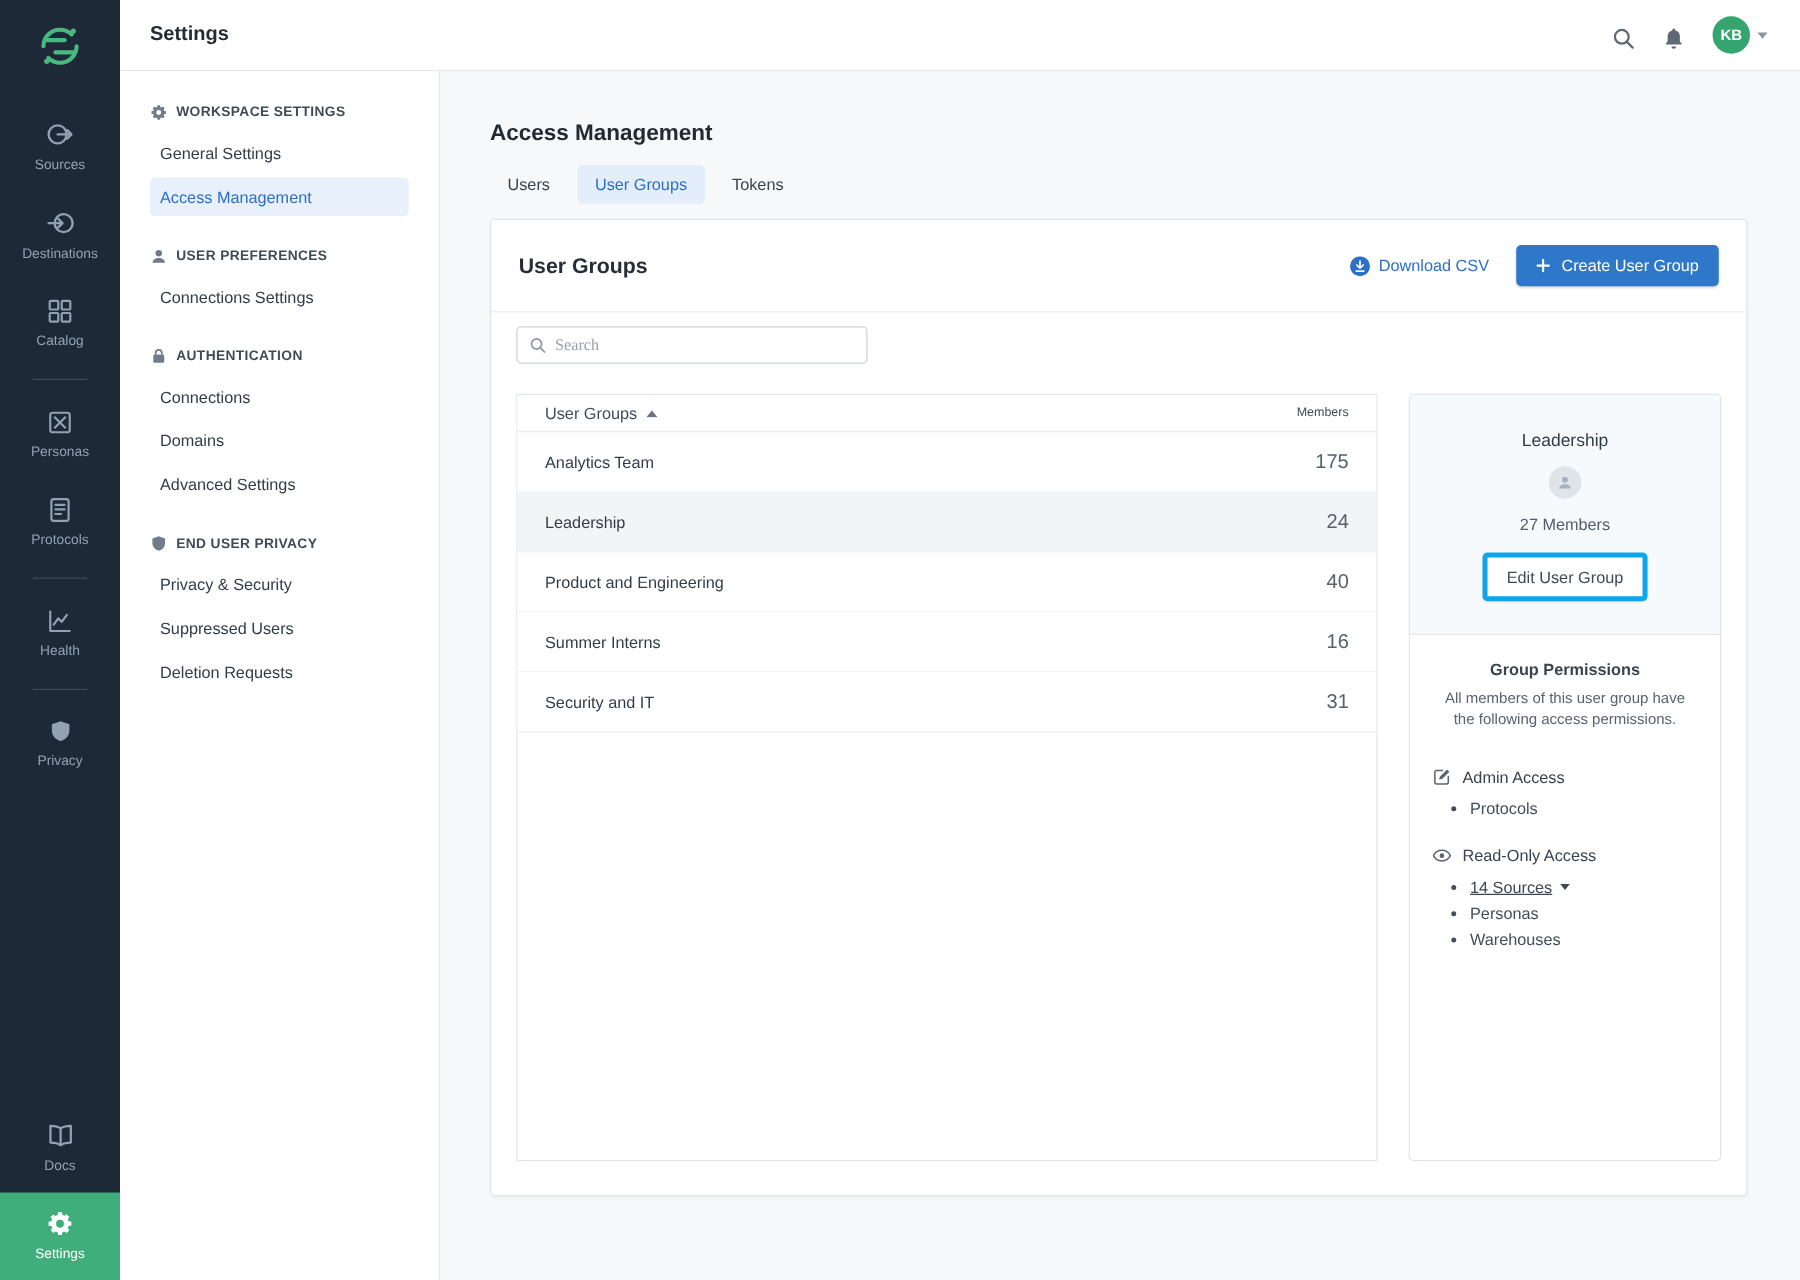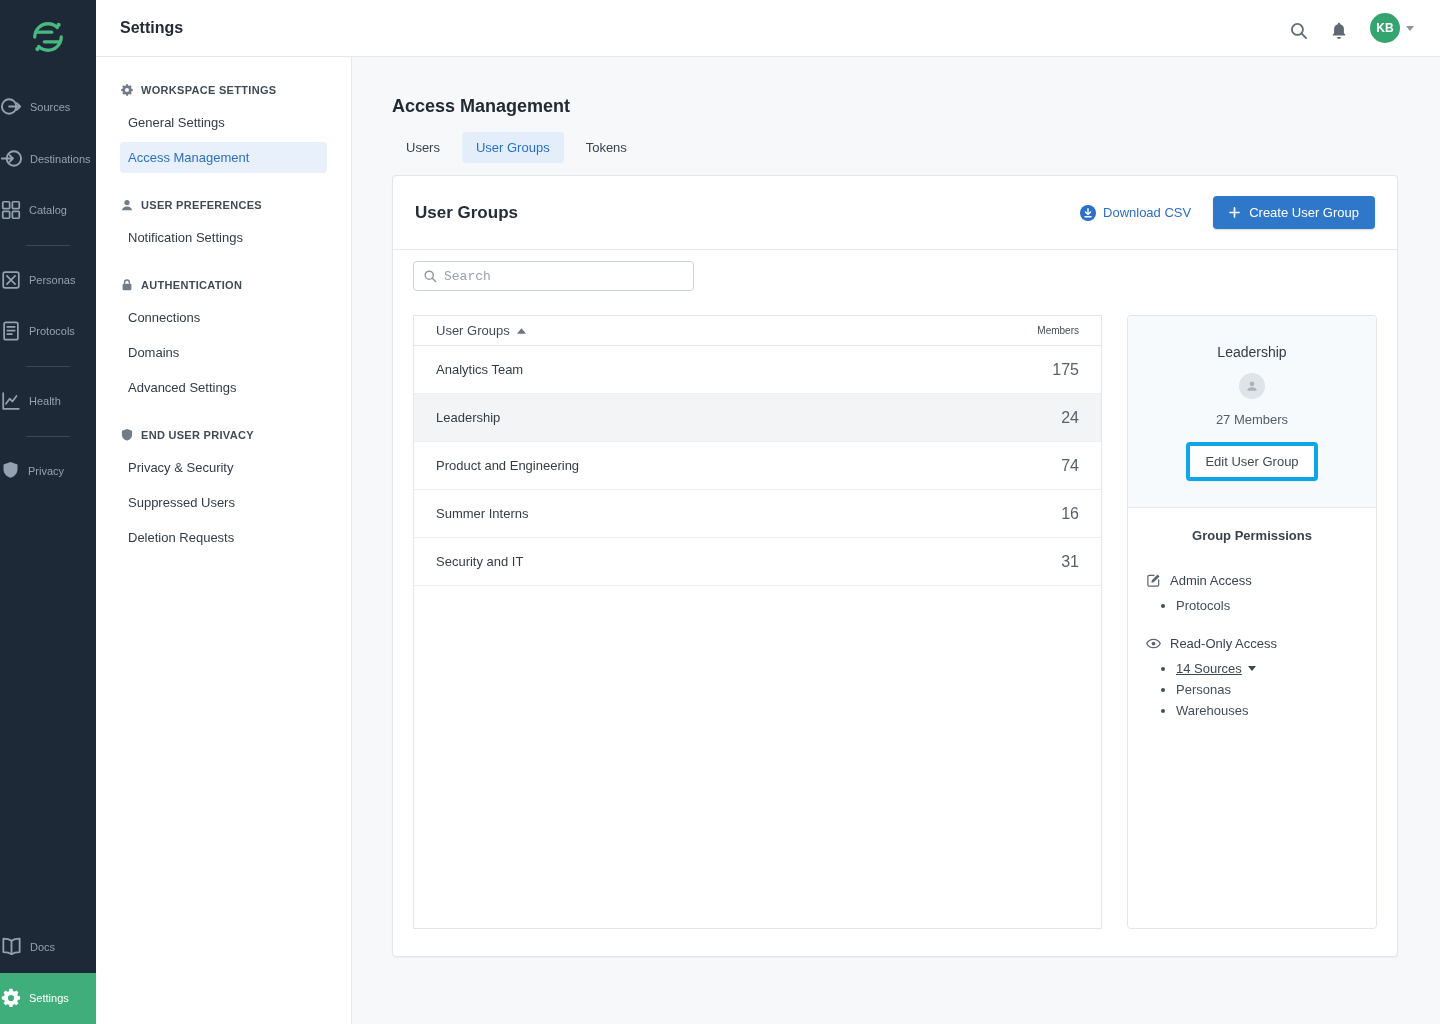--- a/index.html
+++ b/index.html
@@ -5,21 +5,21 @@
 <style>
   * { margin:0; padding:0; box-sizing:border-box; }
   html,body { width:1440px; height:1024px; }
   body { font-family:"Liberation Sans", sans-serif; display:flex; background:#f6f8f9; color:#333; overflow:hidden; }
   button { font-family:inherit; }
 
   
   .rail { width:96px; background:#1d2936; display:flex; flex-direction:column; align-items:center; flex-shrink:0; }
   .rail-logo { padding:19px 0 12px; cursor:pointer; }
   .rail-nav { display:flex; flex-direction:column; align-items:center; width:100%; flex:1; padding-top:10px; }
-  .rail-item { display:flex; align-items:center; gap:7px; width:100%; padding:14px 0 15px; color:#94a1b0; cursor:pointer; text-decoration:none; }
+  .rail-item { display:flex; flex-direction:column; align-items:center; gap:7px; width:100%; padding:14px 0 15px; color:#94a1b0; cursor:pointer; text-decoration:none; }
   .rail-item svg { display:block; }
   .rail-lb { font-size:11px; }
   .rail-item.active { background:#3fae7a; color:#fff; }
   .rail-div { width:44px; height:1px; background:rgba(255,255,255,.14); margin:9px 0; }
   .rail-spacer { flex:1; }
 
   
   .right-col { flex:1; display:flex; flex-direction:column; min-width:0; }
   .topbar { height:57px; background:#fff; border-bottom:1px solid #e5e8ec; display:flex; align-items:center; padding:0 26px 0 24px; flex-shrink:0; }
   .topbar-title { font-size:16px; font-weight:700; color:#232b34; }
@@ -48,21 +48,21 @@
 
   .card { background:#fff; border:1px solid #e2e6ea; border-radius:4px; margin-top:12px; box-shadow:0 1px 2px rgba(25,36,48,.04); }
   .card-head { display:flex; align-items:center; padding:20px 22px; border-bottom:1px solid #e8ebee; }
   .card-title { font-size:17px; font-weight:700; color:#252d36; }
   .card-actions { margin-left:auto; display:flex; align-items:center; gap:22px; }
   .dl-link { display:flex; align-items:center; gap:7px; color:#2b6fc6; font-size:13px; background:none; border:none; cursor:pointer;margin-left:25px; }
   .btn-primary { display:flex; align-items:center; gap:9px; background:#2e77c9; color:#fff; font-size:13px; border:none; border-radius:4px; padding:9px 16px; cursor:pointer; box-shadow:0 1px 2px rgba(25,36,48,.18); }
 
   .card-body { padding:11px 20px 27px; }
   .search-box { width:281px; height:30px; border:1px solid #ccd3d9; border-radius:4px; display:flex; align-items:center; padding:0 9px; gap:7px; background:#fff; margin-bottom:24px; color:#8d97a1; }
-  .search-box input { border:none; outline:none; flex:1; font-size:13px; font-family:Liberation Mono, monospace; color:#333; min-width:0; background:transparent; }
+  .search-box input { border:none; outline:none; flex:1; font-size:13px; font-family:Liberation Serif, serif; color:#333; min-width:0; background:transparent; }
   .search-box input::placeholder { color:#98a1ab; }
 
   .body-row { display:flex; gap:25px; align-items:stretch; }
 
   
   .gtable { flex:1; border:1px solid #e2e6ea; height:614px; background:#fff; min-width:0; }
   .t-head { display:flex; align-items:center; padding:0 22px; height:30px; border-bottom:1px solid #e2e6ea; background:#fff; }
   .t-col-name { display:flex; align-items:center; gap:7px; font-size:13px; color:#414c57; background:none; border:none; cursor:pointer; padding:0; }
   .t-col-members { margin-left:auto; font-size:10px; color:#414c57; }
   .t-row { display:flex; align-items:center; height:48px; padding:0 22px; border-bottom:1px solid #edeff2; cursor:pointer; background:#fff; }
@@ -240,21 +240,21 @@
       <div class="sn-section">
         <div class="sn-heading">
           <span class="sn-ic">
             <svg width="14" height="14" viewBox="0 0 16 16" fill="currentColor">
                 <circle cx="8" cy="5.2" r="3"></circle>
                 <path d="M2.2 14c.4-3 2.8-4.4 5.8-4.4s5.4 1.4 5.8 4.4H2.2z"></path>
               </svg>
           </span>
           <span>USER PREFERENCES</span>
         </div>
-        <a class="sn-item">Notification Settings</a>
+        <a class="sn-item">Connections Settings</a>
       </div>
 
 
       <div class="sn-section">
         <div class="sn-heading">
           <span class="sn-ic">
             <svg width="14" height="14" viewBox="0 0 16 16">
                 <path d="M5.2 6.5V5a2.8 2.8 0 0 1 5.6 0v1.5" fill="none" stroke="currentColor" stroke-width="1.6"></path>
                 <rect x="3" y="6.5" width="10" height="7.5" rx="1.2" fill="currentColor"></rect>
               </svg>
@@ -345,21 +345,21 @@
               <div class="t-row">
                 <span class="t-name">Analytics Team</span>
                 <span class="t-members">175</span>
               </div>
               <div class="t-row selected">
                 <span class="t-name">Leadership</span>
                 <span class="t-members">24</span>
               </div>
               <div class="t-row">
                 <span class="t-name">Product and Engineering</span>
-                <span class="t-members">74</span>
+                <span class="t-members">40</span>
               </div>
               <div class="t-row">
                 <span class="t-name">Summer Interns</span>
                 <span class="t-members">16</span>
               </div>
               <div class="t-row">
                 <span class="t-name">Security and IT</span>
                 <span class="t-members">31</span>
               </div>
             </div>
@@ -373,20 +373,21 @@
                         <circle cx="8" cy="5.5" r="2.7"></circle>
                         <path d="M2.5 13.5c.5-2.7 2.7-4 5.5-4s5 1.3 5.5 4h-11z"></path>
                       </svg>
                   </span>
                 </div>
                 <div class="d-members">27 Members</div>
                 <button class="d-edit">Edit User Group</button>
               </div>
               <div class="detail-perms">
                 <div class="p-title">Group Permissions</div>
+                <p class="p-desc">All members of this user group have the following access permissions.</p>
 
                 <div class="p-group">
                   <div class="p-label">
                     <span class="p-ic">
                       <svg width="15" height="15" viewBox="0 0 16 16">
                           <path d="M13.5 7v5.5A1.5 1.5 0 0 1 12 14H3.5A1.5 1.5 0 0 1 2 12.5V4a1.5 1.5 0 0 1 1.5-1.5H9" fill="none" stroke="currentColor" stroke-width="1.3"></path>
                           <path d="M12.4 1.6l2 2L8.2 9.8 5.7 10.3l.5-2.5 6.2-6.2z" fill="currentColor"></path>
                         </svg>
                     </span>
                     <span>Admin Access</span>

